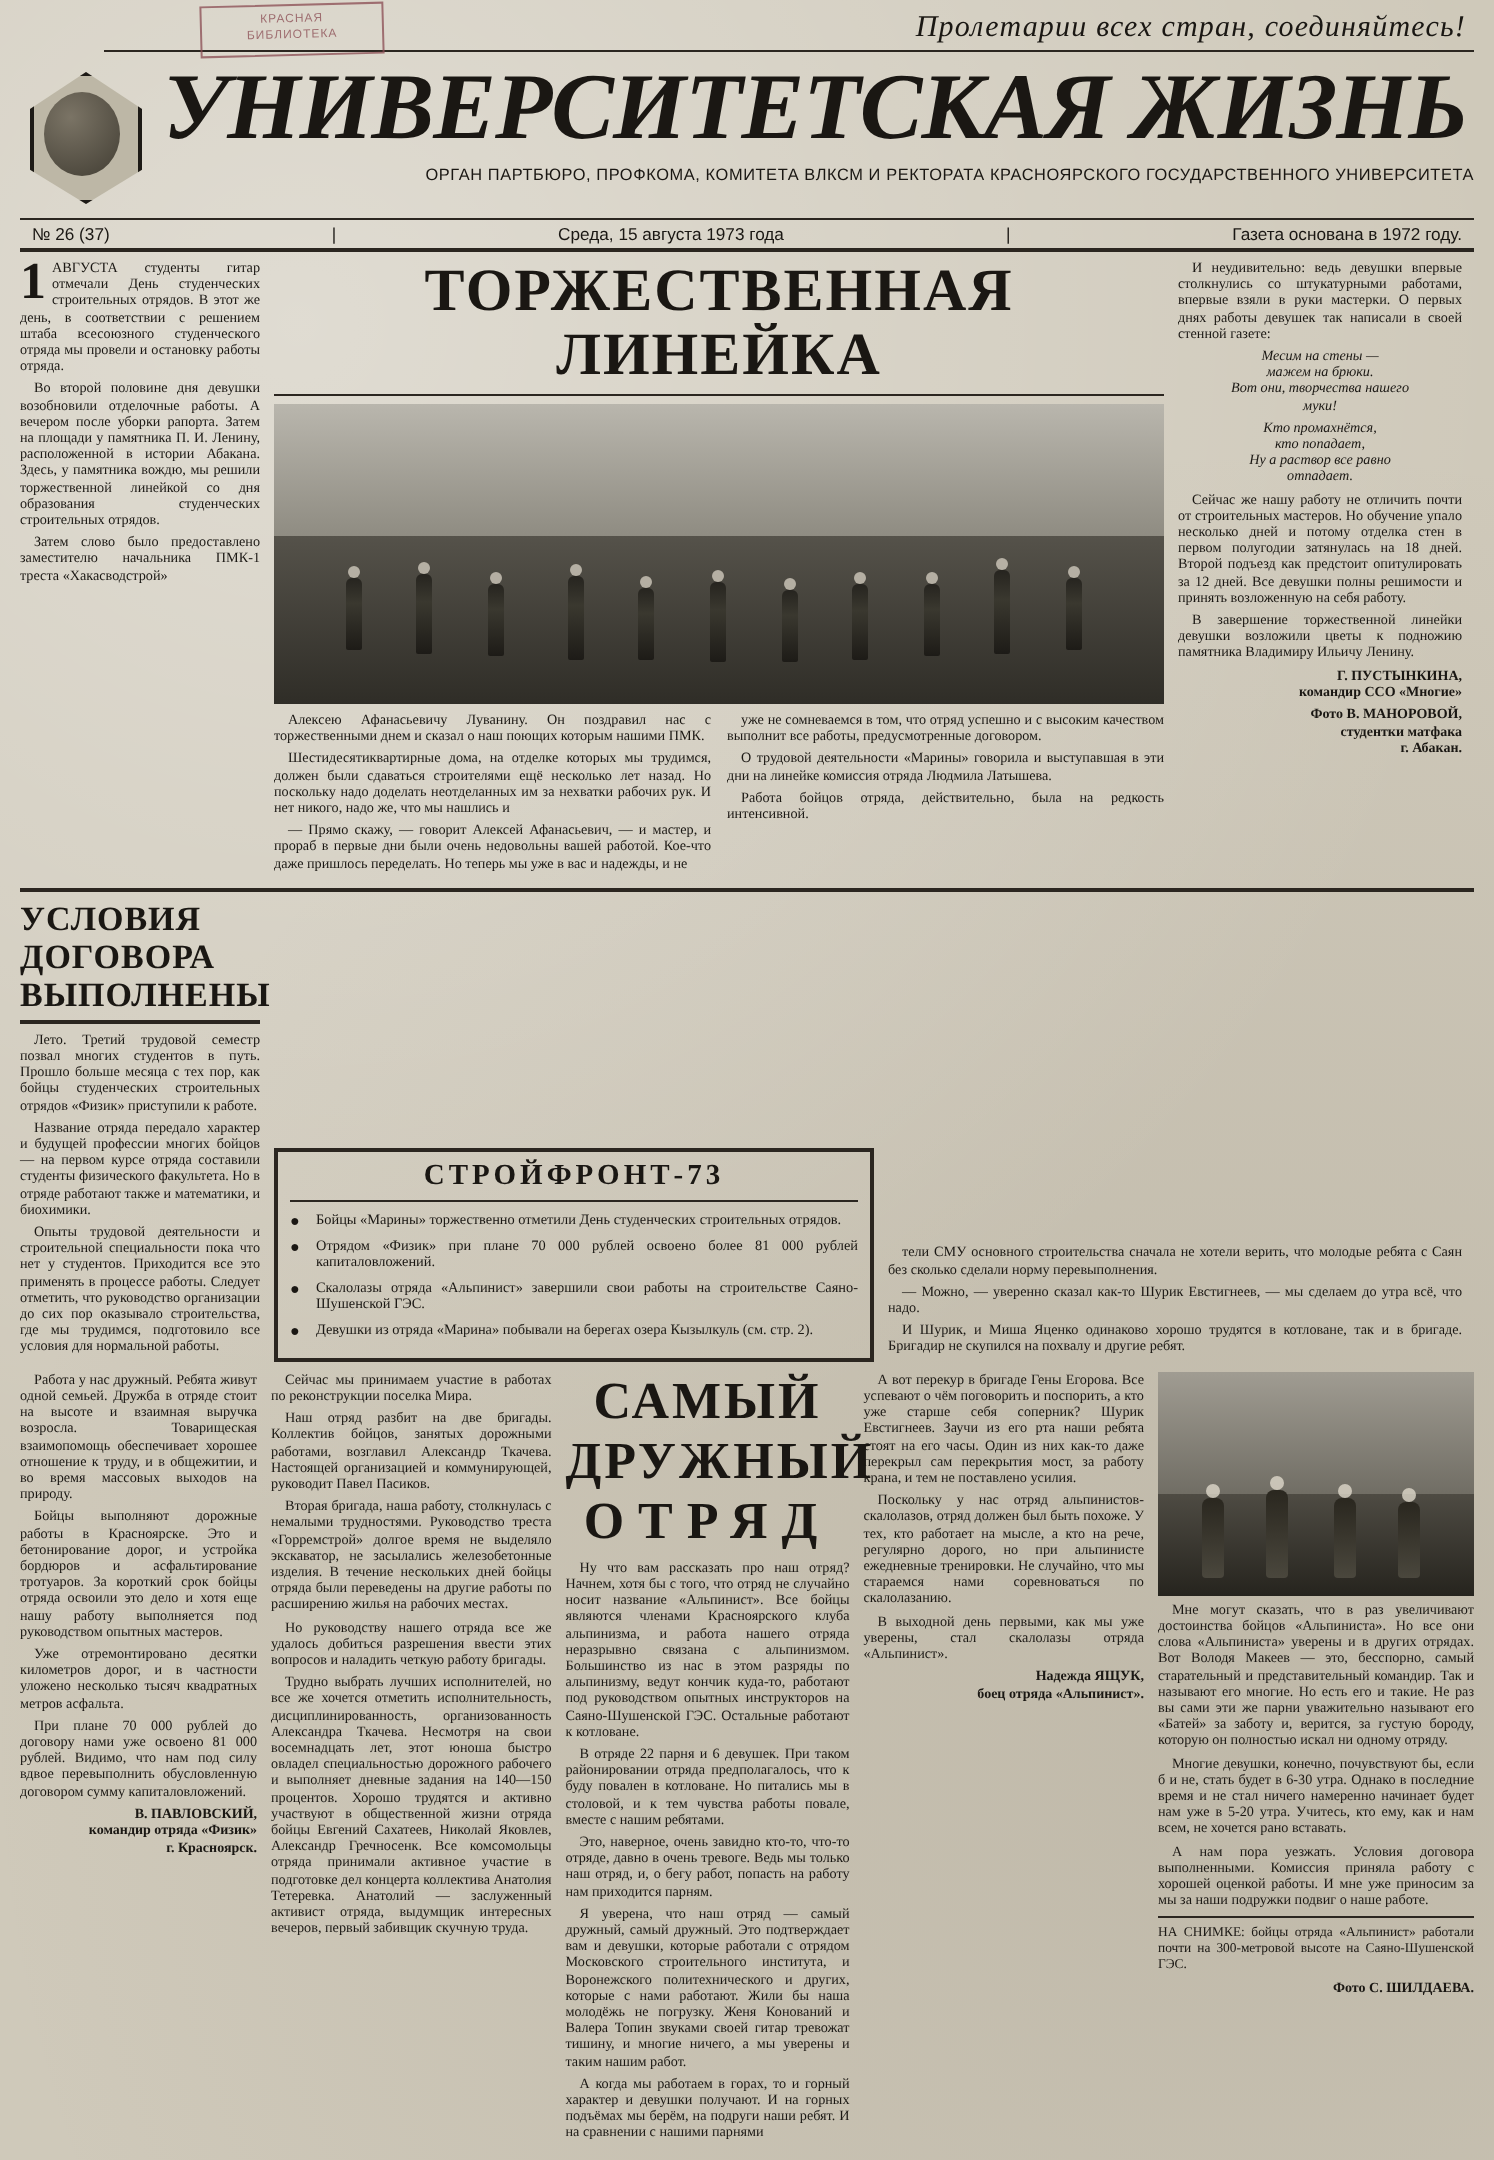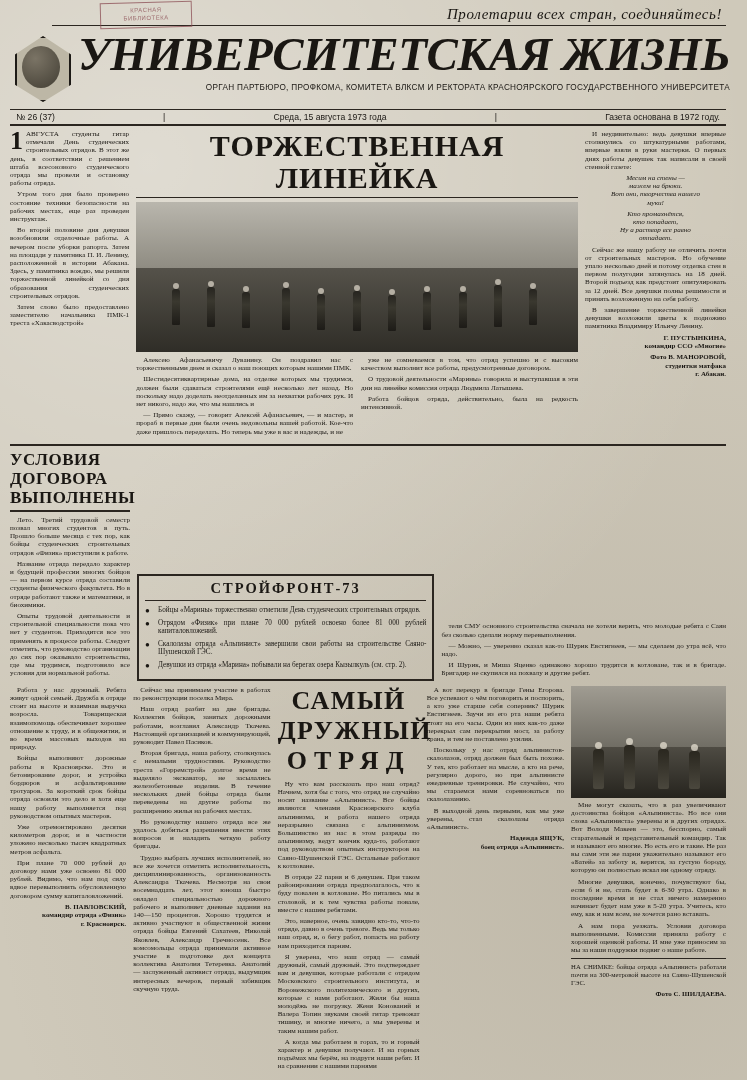--- a/index.html
+++ b/index.html
@@ -16,21 +16,21 @@
   }
   .page {
     position: relative;
     width: 747px;
     height: 1080px;
     background: #cfc9ba;
     background-image:
       radial-gradient(circle at 20% 15%, rgba(255,255,255,0.35), rgba(255,255,255,0) 55%),
       radial-gradient(circle at 85% 80%, rgba(120,110,90,0.18), rgba(0,0,0,0) 60%);
     box-sizing: border-box;
-    padding: 6px 21px 8px 10px;
+    padding: 6px 10px 8px 10px;
   }
 
   
   .stamp {
     position: absolute;
     left: 100px;
     top: 2px;
     width: 92px;
     height: 26px;
     border: 1px solid #8a4b52;
@@ -344,21 +344,20 @@
     <span class="sep">|</span>
     <span>Среда, 15 августа 1973 года</span>
     <span class="sep">|</span>
     <span>Газета основана в 1972 году.</span>
   </div>
 
   <div class="top-section">
 
     <div class="col top-left">
       <p class="body noind"><span class="drop">1</span><span>АВГУСТА студенты гитар отмечали День студенческих строительных отрядов. В этот же день, в соответствии с решением штаба всесоюзного студенческого отряда мы провели и остановку работы отряда.</span></p>
-      <p class="body">Утром того дня было проверено состояние техники безопасности на рабочих местах, еще раз проведен инструктаж.</p>
       <p class="body">Во второй половине дня девушки возобновили отделочные работы. А вечером после уборки рапорта. Затем на площади у памятника П. И. Ленину, расположенной в истории Абакана. Здесь, у памятника вождю, мы решили торжественной линейкой со дня образования студенческих строительных отрядов.</p>
       <p class="body">Затем слово было предоставлено заместителю начальника ПМК-1 треста «Хакасводстрой»</p>
     </div>
 
     <div class="col top-mid">
       <div class="headline-main">ТОРЖЕСТВЕННАЯ ЛИНЕЙКА</div>
       <div class="photo">
         <div class="sky"></div>
         <div class="ground"></div>
         <div class="fig" style="left:8%;bottom:18%;"></div>

